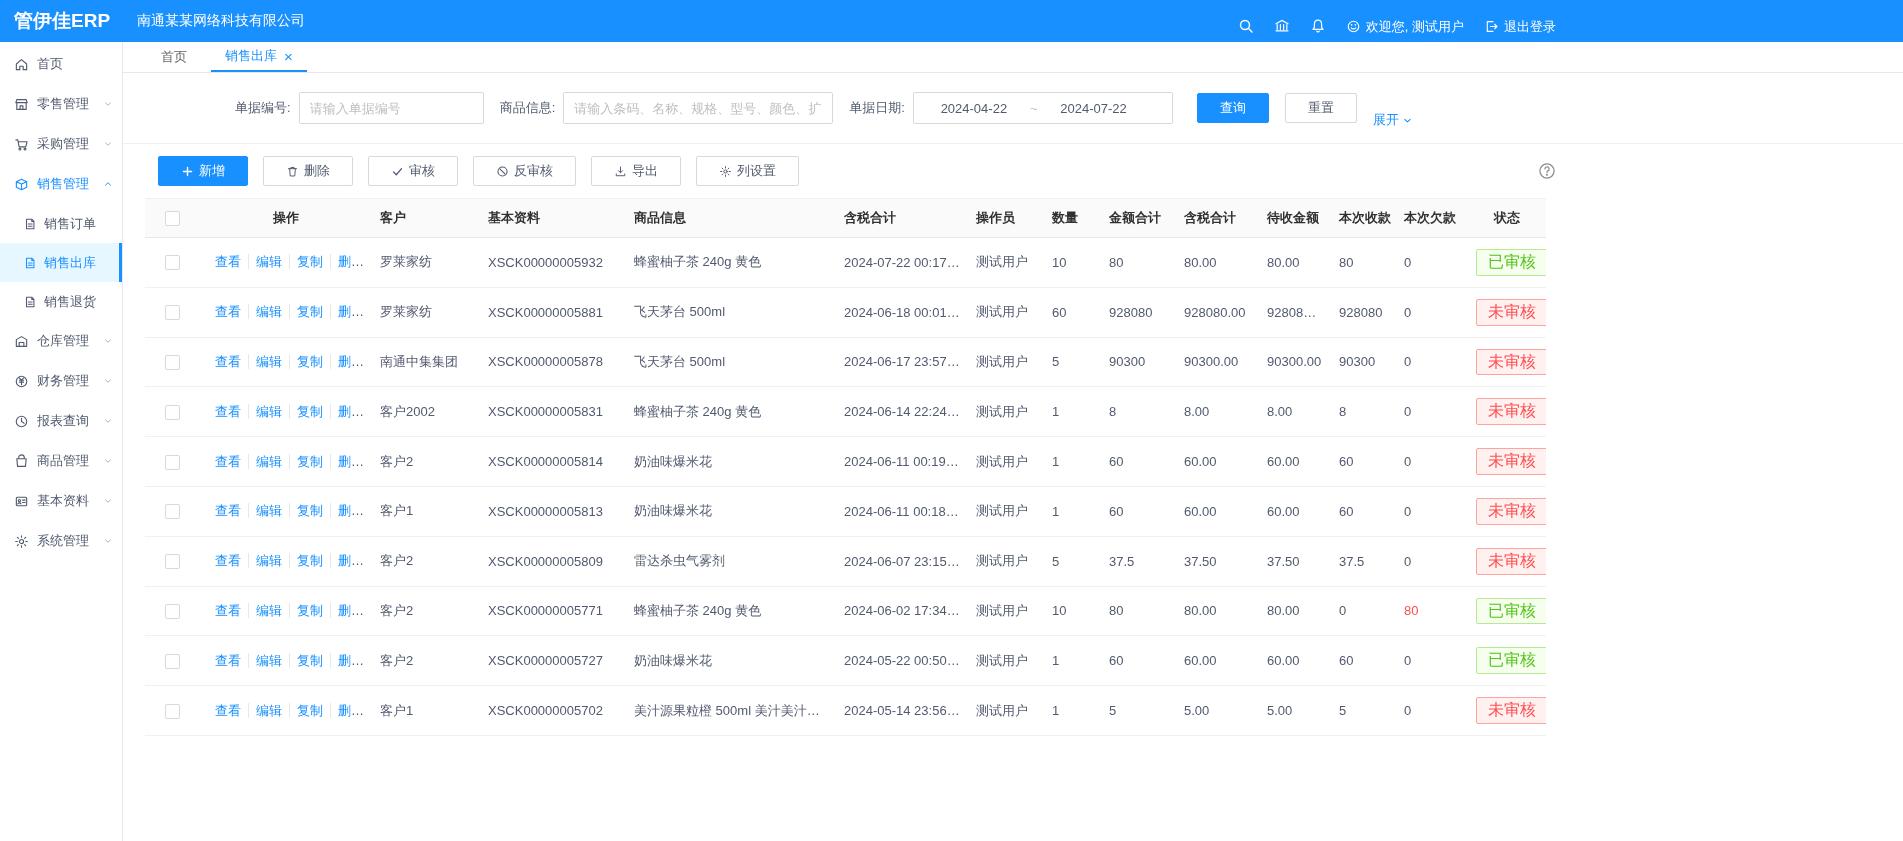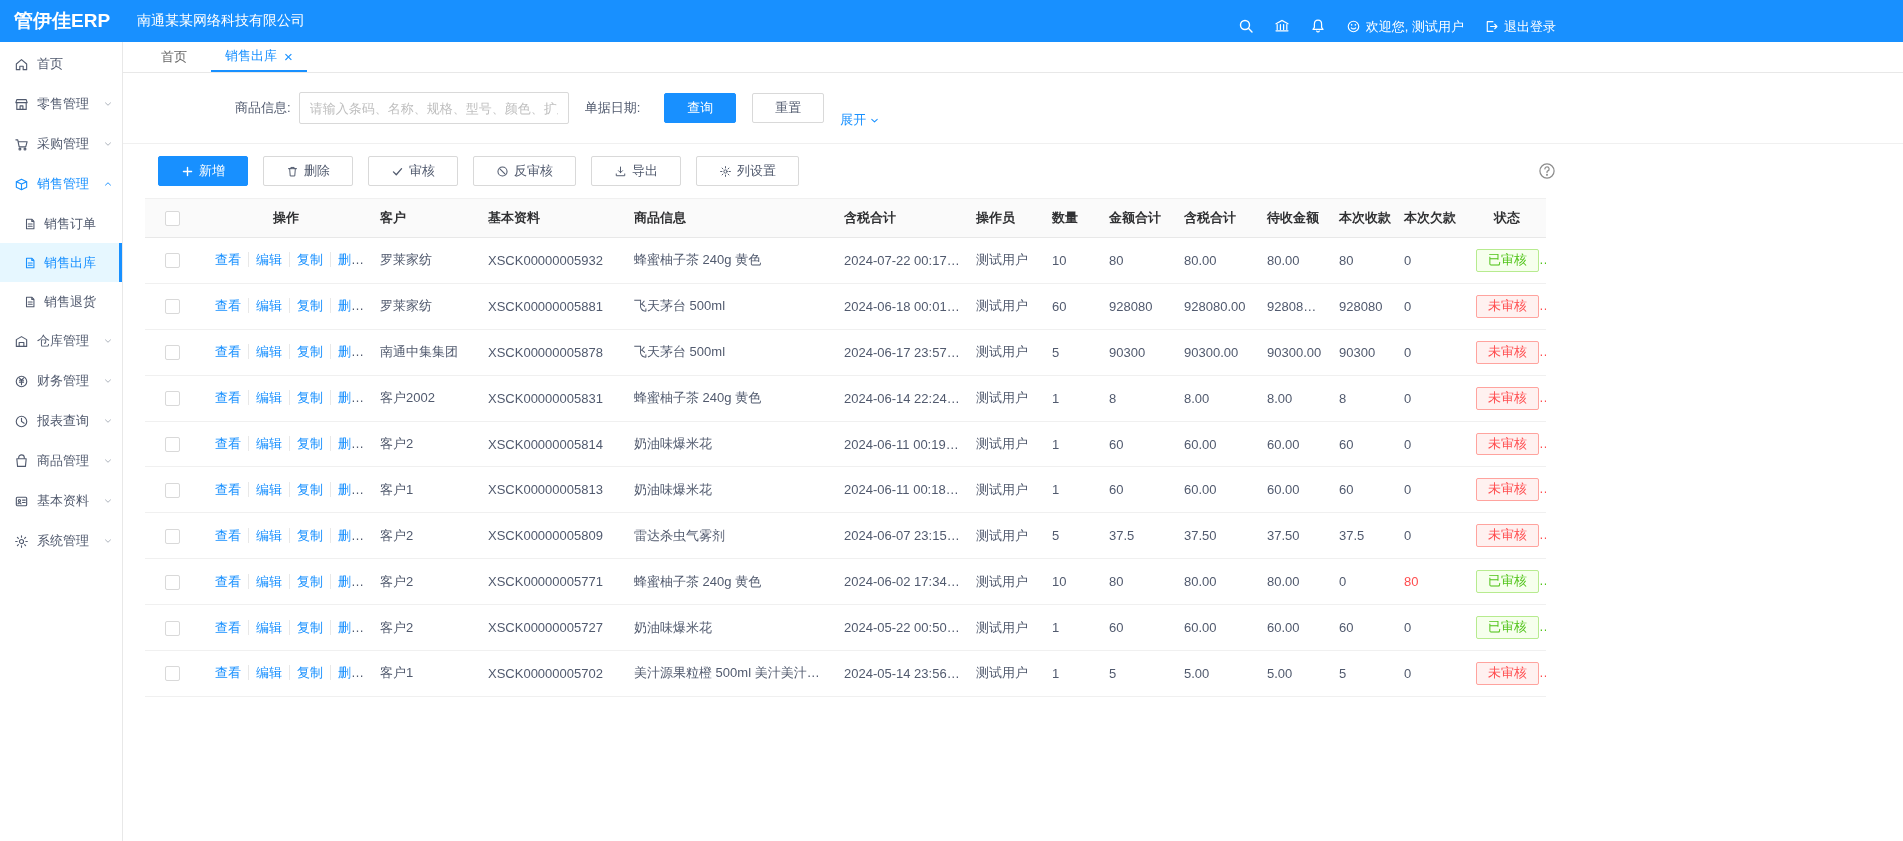--- a/index.html
+++ b/index.html
@@ -67,21 +67,21 @@
   .help svg { width: 18px; height: 18px; display: block; }
 
   
   table.grid { width: 1401px; border-collapse: collapse; table-layout: fixed; margin-top: 4px; }
   .grid th { background: #fafafa; font-weight: bold; font-size: 13px; color: #303133; text-align: left; padding: 10px 8px; border-top: 1px solid #f0f0f0; border-bottom: 1px solid #e8e8e8; white-space: nowrap; }
   .grid td { font-size: 13px; color: #515a6e; padding: 11px 8px; border-bottom: 1px solid #f0f0f0; text-align: left; white-space: nowrap; overflow: hidden; text-overflow: ellipsis; }
   .c-center { text-align: center !important; }
   .op-link { color: #1890ff; cursor: pointer; padding: 0 7px; border-right: 1px solid #e8e8e8; text-decoration: none; }
   .op-link:last-child { border-right: none; }
   .cb { display: inline-block; width: 15px; height: 15px; border: 1px solid #d9d9d9; border-radius: 2px; background: #fff; vertical-align: middle; cursor: pointer; }
-  .badge { display: inline-block; font-size: 13px; padding: 2px 11px; border-radius: 2px; line-height: 1.3; }
+  .badge { display: inline-block; font-size: 16px; padding: 2px 11px; border-radius: 2px; line-height: 1.3; }
   .badge.green { color: #52c41a; background: #f6ffed; border: 1px solid #b7eb8f; }
   .badge.red { color: #ff4d4f; background: #fff1f0; border: 1px solid #ffa39e; }
   .red-text { color: #ff4d4f !important; }
 
   
   .pagination { display: flex; align-items: center; justify-content: flex-end; gap: 9px; padding: 18px 0; font-size: 13px; color: #515a6e; }
   .pg-total { margin-right: 6px; }
   .pg-btn { width: 26px; height: 28px; display: inline-flex; align-items: center; justify-content: center; cursor: pointer; color: #333; }
   .pg-btn.disabled { color: #c0c4cc; }
   .pg-btn svg { width: 12px; height: 12px; display: block; }
@@ -321,25 +321,34 @@
         </div>
         <div class="tab active">
           <span>销售出库</span>
           <span class="tab-close">×</span>
         </div>
       </div>
 
     <div class="filter-section">
       <div class="filterbar">
         <div class="filter-group">
+          <label>单据编号:</label>
+          <input class="ipt" placeholder="请输入单据编号" style="">
+        </div>
+        <div class="filter-group">
           <label>商品信息:</label>
           <input class="ipt wide" placeholder="请输入条码、名称、规格、型号、颜色、扩展..." style="">
         </div>
         <div class="filter-group">
           <label>单据日期:</label>
+          <div class="date-range">
+            <input class="date-ipt" value="2024-04-22" style="">
+            <span class="date-sep">~</span>
+            <input class="date-ipt" value="2024-07-22" style="">
+          </div>
         </div>
         <button class="btn primary">查询</button>
         <button class="btn">重置</button>
         <a class="expand-link">
           <span>展开</span>
           <span class="chev-inline">
               <svg viewBox="0 0 16 16" fill="none" stroke="currentColor" stroke-width="1.5" stroke-linecap="round" stroke-linejoin="round">
                 <path d="M4 6.2 L8 10 L12 6.2"></path>
               </svg>
             </span>

